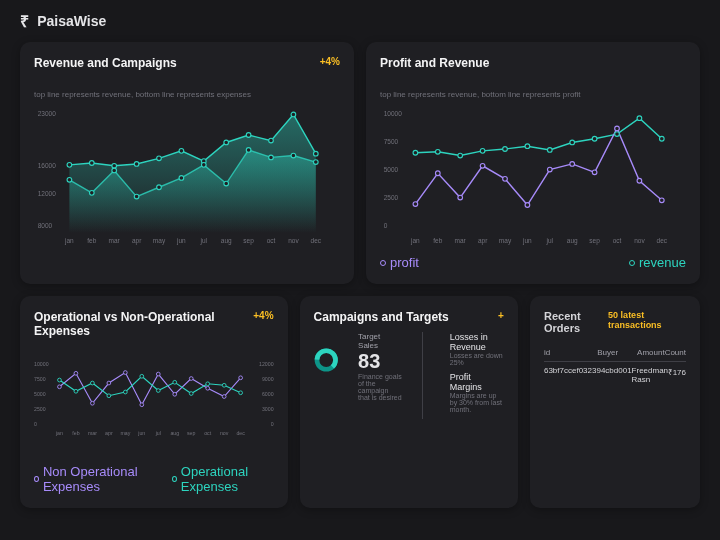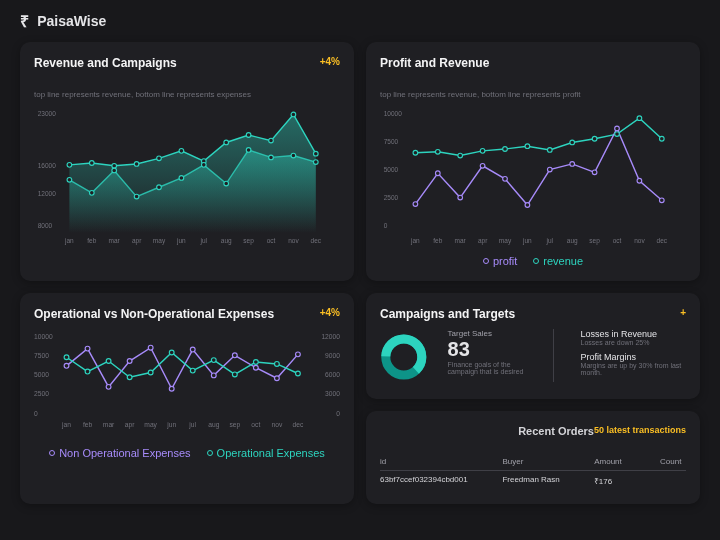--- a/index.html
+++ b/index.html
@@ -8,38 +8,38 @@
 .rupee{font-size:16px;color:#e4e4e7}
 .grid{display:grid;grid-template-columns:1fr 1fr;gap:12px;padding:0 20px}
 .card{background:#1f1f23;border-radius:10px;padding:14px;box-shadow:0 2px 8px rgba(0,0,0,.3)}
 .card-head{display:flex;justify-content:space-between;align-items:flex-start;margin-bottom:8px}
 .title{font-size:12px;font-weight:600;color:#f4f4f5}
 .sub{font-size:8px;color:#71717a;margin-top:20px}
 .pct{font-size:10px;font-weight:600;color:#fbbf24}
 .chart{width:100%;height:140px}
 .chart-sm{width:100%;height:110px}
 .axis-lbl{font-size:7px;fill:#71717a}
-.legend{display:flex;gap:16px;justify-content:center;font-size:11px;margin-top:4px}
+.legend{display:flex;gap:16px;justify-content:space-between;font-size:13px;margin-top:4px}
 .lg{display:flex;align-items:center;gap:4px}
 .dot{width:6px;height:6px;border-radius:50%;border:1.5px solid}
 .line-purple{stroke:#a78bfa;stroke-width:1.5;fill:none}
 .line-teal{stroke:#2dd4bf;stroke-width:1.5;fill:none}
 .area-teal{fill:url(#g1);opacity:.6}
 .pt{r:2.5;stroke-width:1.2}
 .pt-p{fill:#1f1f23;stroke:#a78bfa}
 .pt-t{fill:#1f1f23;stroke:#2dd4bf}
 .camp{display:flex;gap:20px;align-items:flex-start}
 .donut{width:56px;height:56px}
 .tgt-lbl{font-size:8px;color:#a1a1aa}
 .tgt-val{font-size:20px;font-weight:700;color:#e4e4e7}
 .tgt-sub{font-size:7px;color:#71717a;max-width:100px}
 .camp-r{border-left:1px solid #3f3f46;padding-left:27px;font-size:7px}
 .camp-r .h{font-size:9px;color:#e4e4e7;font-weight:500}
 .camp-r .s{color:#71717a;margin-bottom:6px}
-.ord-head{display:flex;justify-content:flex-end;font-size:11px;font-weight:600;margin-bottom:16px}
+.ord-head{display:flex;justify-content:flex-end;font-size:11px;font-weight:600;margin-bottom:10px}
 .ord-badge{color:#fbbf24;font-size:9px}
 .tbl-h{display:flex;font-size:8px;color:#a1a1aa;padding:4px 0;border-bottom:1px solid #3f3f46}
 .tbl-r{display:flex;font-size:8px;color:#d4d4d8;padding:4px 0}
 .c1{flex:2}.c2{flex:1.5}.c3{flex:1;text-align:left}.c4{flex:.5;text-align:center}
 .row2{display:grid;grid-template-columns:1fr 1fr;gap:12px;padding:12px 20px 0}
 </style>
 </head>
 <body>
 
 <div class="header">
@@ -248,21 +248,21 @@
           <span class="dot" style="border-color:#a78bfa"></span>
           <span style="color:#a78bfa">Non Operational Expenses</span>
         </div>
       <div class="lg">
           <span class="dot" style="border-color:#2dd4bf"></span>
           <span style="color:#2dd4bf">Operational Expenses</span>
         </div>
     </div>
   </div>
 
-  <div style="display:flex;flex-direction:column;gap:12px">
+  <div style="display:flex;flex-direction:row;gap:12px">
     <div class="card">
       <div class="card-head">
           <div class="title">Campaigns and Targets</div>
           <span class="pct">+</span>
         </div>
       <div class="camp">
         <svg class="donut" viewBox="0 0 42 42">
           <circle cx="21" cy="21" r="15.9" fill="none" stroke="#0d9488" stroke-width="8"></circle>
           <circle cx="21" cy="21" r="15.9" fill="none" stroke="#2dd4bf" stroke-width="8" stroke-dasharray="63 37" stroke-dashoffset="25" transform="rotate(-90 21 21)"></circle>
         </svg>

